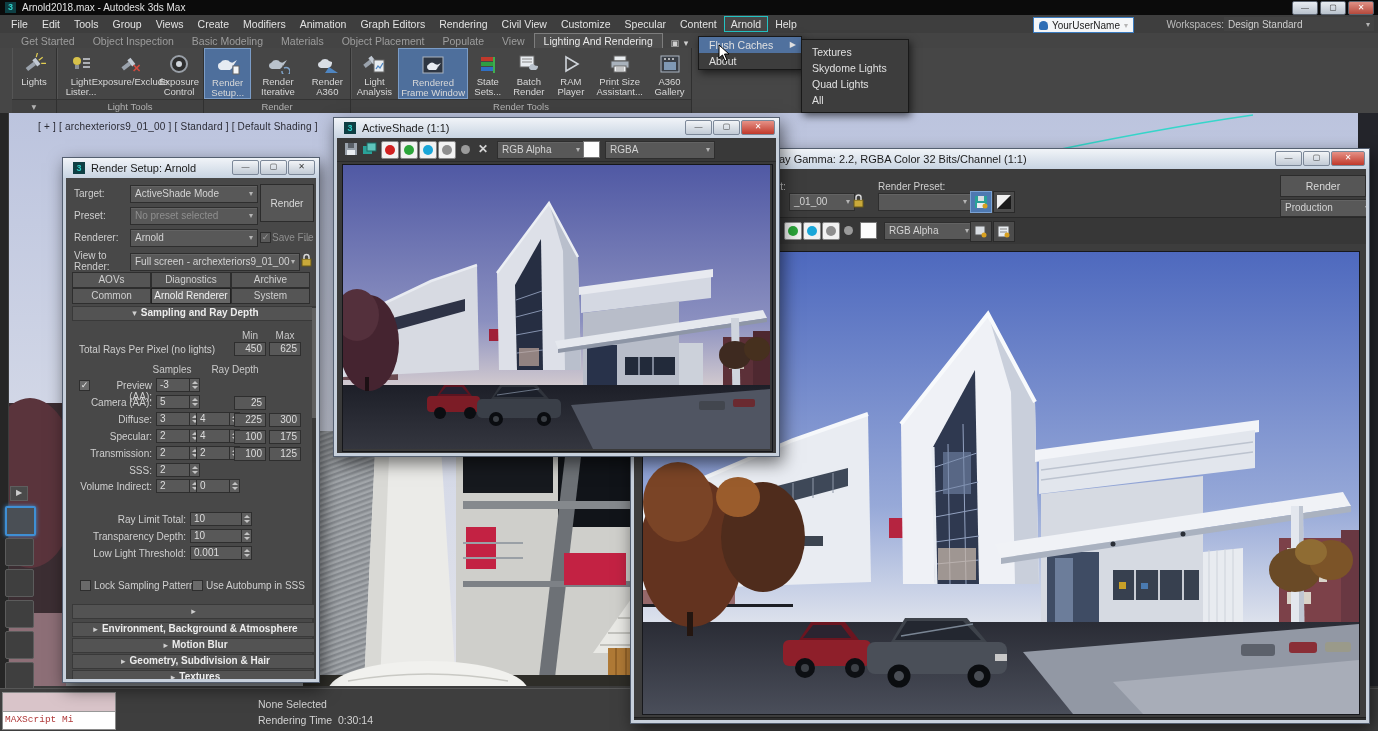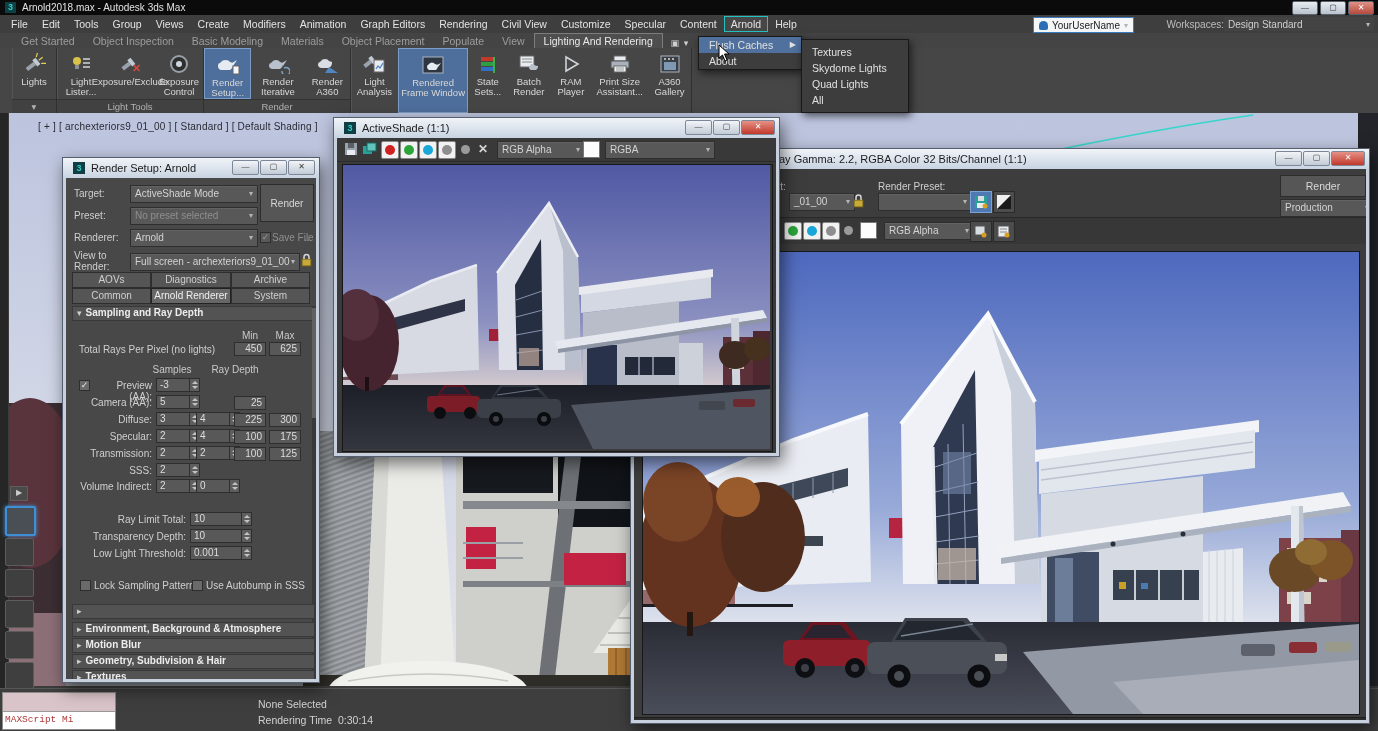--- a/index.html
+++ b/index.html
@@ -55,21 +55,21 @@
   .wbt{position:absolute;top:2px;display:flex;gap:1px;}
   .wb2{width:25px;height:13px;background:linear-gradient(#f2f4f7,#c2cbd6);border:1px solid #7c8899;border-radius:2px;color:#3a3a3a;font-size:8px;line-height:12px;text-align:center;}
   .wb2.red{background:linear-gradient(#e69186,#c0392b);color:#fff;width:32px;}
   .wbody{position:absolute;left:3px;right:3px;top:20px;bottom:3px;background:#3a3a3a;overflow:hidden;}
 
   
   .rsd .wbody{background:#484848;}
   .rsl{position:absolute;font-size:10px;color:#cfcfcf;}
   .tabbtn{position:absolute;height:14px;background:#555;border:1px solid #2e2e2e;color:#cfcfcf;font-size:10px;line-height:13px;text-align:center;}
   .tabbtn.active{background:#676767;color:#f0f0f0;border-color:#222;}
-  .roll{position:absolute;left:6px;width:237px;height:13px;background:#535353;border:1px solid #393939;color:#ececec;font-weight:bold;font-size:10px;line-height:12px;padding-left:4px;}
+  .roll{position:absolute;left:6px;width:237px;height:13px;background:#535353;border:1px solid #393939;color:#ececec;font-weight:bold;font-size:10px;line-height:12px;padding-left:4px;text-align:center;}
   .roll .ra{color:#cfcfcf;font-weight:normal;margin-right:4px;font-size:9px;}
   .gbox{position:absolute;border:1px solid #606060;border-radius:2px;}
   .glab{position:absolute;top:-6px;left:5px;background:#484848;padding:0 3px;font-size:10px;color:#c9c9c9;}
   .rl{font-size:10px;color:#cfcfcf;text-align:right;display:inline-block;}
   .hdr{position:absolute;font-size:10px;color:#c9c9c9;text-align:center;}
 
   
   .chan{width:16px;height:16px;background:#f2f2f2;border:1px solid #888;border-radius:2px;display:flex;align-items:center;justify-content:center;}
   .chan i{width:10px;height:10px;border-radius:50%;display:block;}
   .dot{width:9px;height:9px;border-radius:50%;background:#9a9a9a;display:block;}
@@ -305,20 +305,21 @@
                 <rect x="2" y="2" width="18" height="16" fill="#3a3f46" stroke="#aab4c0"></rect>
                 <circle cx="6" cy="5" r="1" fill="#ddd"></circle>
                 <circle cx="10" cy="5" r="1" fill="#ddd"></circle>
                 <circle cx="14" cy="5" r="1" fill="#ddd"></circle>
                 <rect x="5" y="8" width="12" height="8" fill="#7f98b4"></rect>
               </svg>
           </span>
           <span>A360 Gallery</span>
         </div>
       </div>
+      <div class="rgl">Render Tools</div>
     </div>
   </div>
 
   <div class="abs" style="left:8px;top:113px;width:1370px;height:575px;border-bottom:2px solid #7d6f2d">
     <svg width="1370" height="573" viewBox="0 0 1370 573">
       <defs>
         <linearGradient id="vsky" x1="0" y1="0" x2="0" y2="1">
           <stop offset="0" stop-color="#bcc4de"></stop>
             <stop offset=".55" stop-color="#d3d8e7"></stop>
             <stop offset="1" stop-color="#e2e3ea"></stop>

